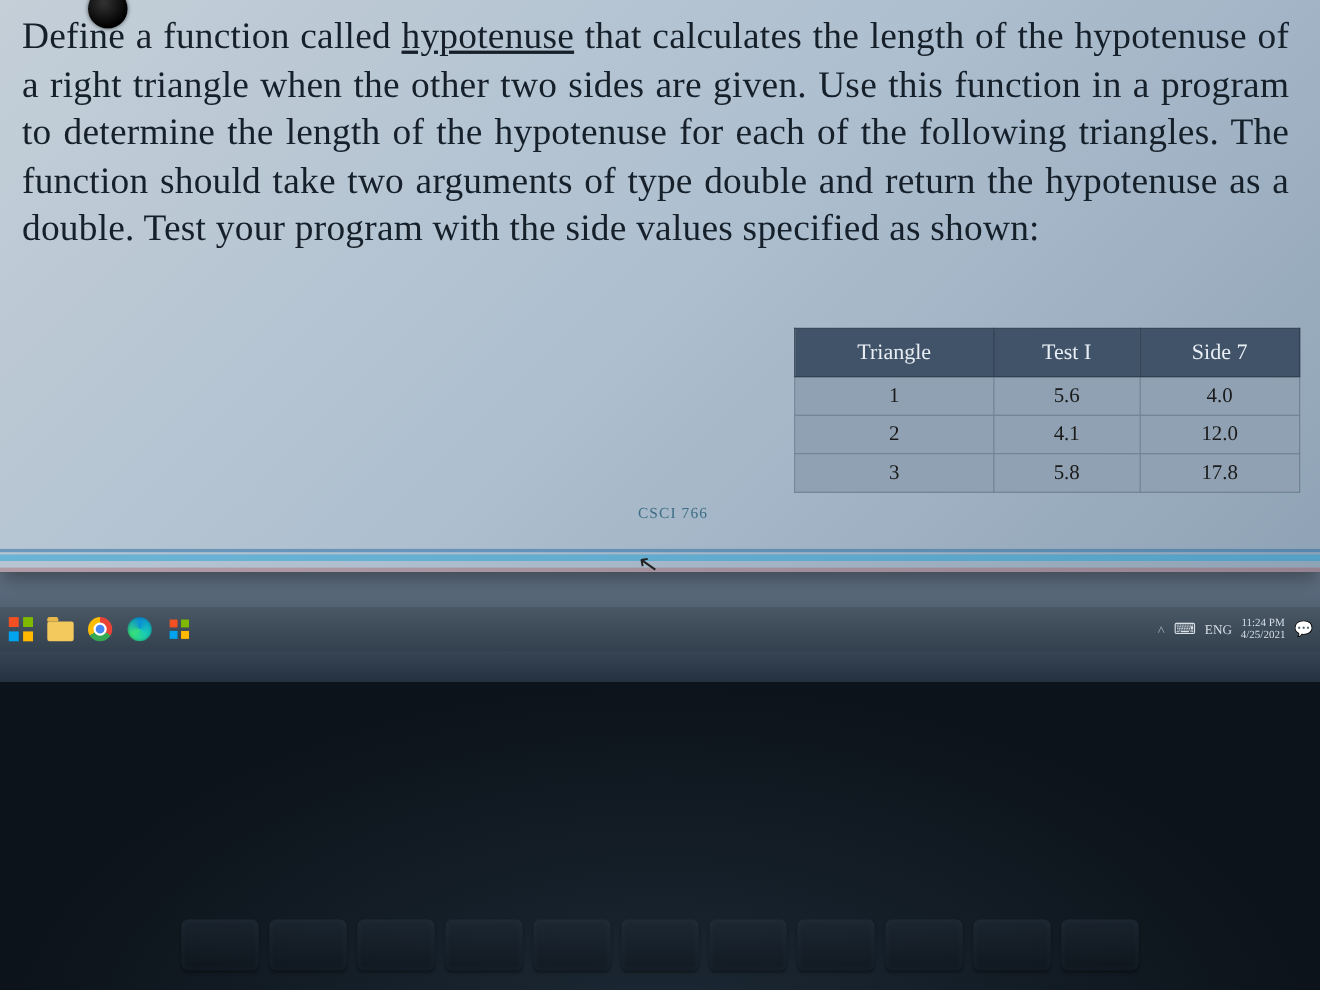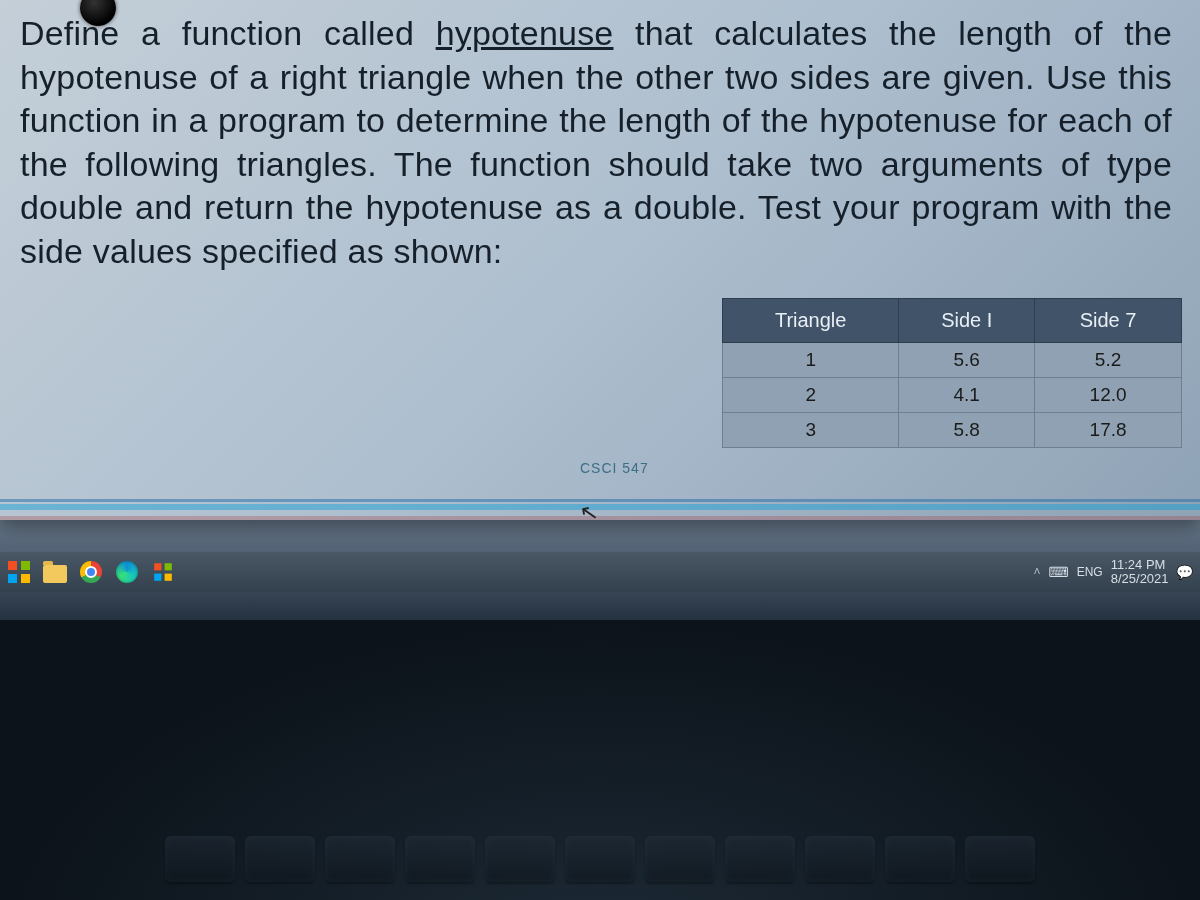--- a/index.html
+++ b/index.html
@@ -9,20 +9,21 @@
     height: 900px;
     font-family: "Segoe UI", Arial, sans-serif;
     background: #1a2530;
     overflow: hidden;
   }
   .screen {
     width: 1200px;
     height: 900px;
     position: relative;
     background: linear-gradient(180deg, #aab6c4 0%, #98a8b8 45%, #5a6a7c 60%, #1e2a38 70%, #101820 100%);
+    font-family: Liberation Serif, serif;
   }
   .slide {
     position: absolute;
     top: 0;
     left: 0;
     right: 0;
     height: 520px;
     background: linear-gradient(135deg, #c4cfd8 0%, #aebfcf 50%, #8fa3b6 100%);
     box-shadow: 0 6px 18px rgba(0,0,0,.4);
     padding: 12px 20px 10px 20px;
@@ -140,21 +141,21 @@
   .chrome-icon{
     width:22px;height:22px;border-radius:50%;
     background: conic-gradient(#ea4335 0 120deg,#34a853 120deg 240deg,#fbbc05 240deg 360deg);
     position:relative;
   }
   .chrome-icon::after{content:"";position:absolute;top:5px;left:5px;width:12px;height:12px;border-radius:50%;background:#4285f4;border:2px solid #fff;box-sizing:border-box;}
   .folder-icon{
     width:24px;height:18px;background:#f3c85c;border-radius:2px;position:relative;top:2px;
   }
   .folder-icon::before{content:"";position:absolute;top:-4px;left:0;width:10px;height:4px;background:#e7b94a;border-radius:2px 2px 0 0;}
-  .tray-time { text-align:left; line-height:1.1; font-size:13px; }
+  .tray-time { text-align:center; line-height:1.1; font-size:10px; }
   .tray-sep { opacity:.7; font-size:12px; }
 
   
   .kbd-area{
     position:absolute; left:0; right:0; bottom:0; height:280px;
     background: radial-gradient(ellipse at 50% 120%, #1d2a36 0%, #0c131a 70%);
     display:flex; align-items:flex-end; justify-content:center;
     gap:10px; padding-bottom:18px; box-sizing:border-box;
   }
   .key{
@@ -174,45 +175,45 @@
 
     <div class="problem">
       <span>Define a function called </span><span class="underline">hypotenuse</span><span> that calculates the length of the hypotenuse of a right triangle when the other two sides are given. Use this function in a program to determine the length of the hypotenuse for each of the following triangles. The function should take two arguments of type double and return the hypotenuse as a double. Test your program with the side values specified as shown:</span>
     </div>
 
     <div class="table-wrap">
       <table>
         <thead>
           <tr>
             <th>Triangle</th>
-            <th>Side I</th>
+            <th>Test I</th>
             <th>Side 7</th>
           </tr>
         </thead>
         <tbody>
           <tr>
             <td>1</td>
             <td>5.6</td>
-            <td>5.2</td>
+            <td>4.0</td>
           </tr>
           <tr>
             <td>2</td>
             <td>4.1</td>
             <td>12.0</td>
           </tr>
           <tr>
             <td>3</td>
             <td>5.8</td>
             <td>17.8</td>
           </tr>
         </tbody>
       </table>
     </div>
 
-    <div class="course-tag">CSCI 547</div>
+    <div class="course-tag">CSCI 766</div>
 
     <div class="slide-bottom-lines">
       <div class="bar-blue"></div>
       <div class="bar-cyan"></div>
       <div class="bar-red"></div>
     </div>
 
     <div class="cursor-arrow">↖</div>
   </div>
 
@@ -243,21 +244,21 @@
             <span class="t4"></span>
           </div>
       </div>
     </div>
     <div class="tb-right">
       <span class="tray-sep">˄</span>
       <span style="font-size:14px;">⌨</span>
       <span>ENG</span>
       <div class="tray-time">
         <div>11:24 PM</div>
-        <div>8/25/2021</div>
+        <div>4/25/2021</div>
       </div>
       <span style="font-size:14px;">💬</span>
     </div>
   </div>
 
   <div class="kbd-area">
     <div class="key"></div>
       <div class="key"></div>
       <div class="key"></div>
       <div class="key"></div>

